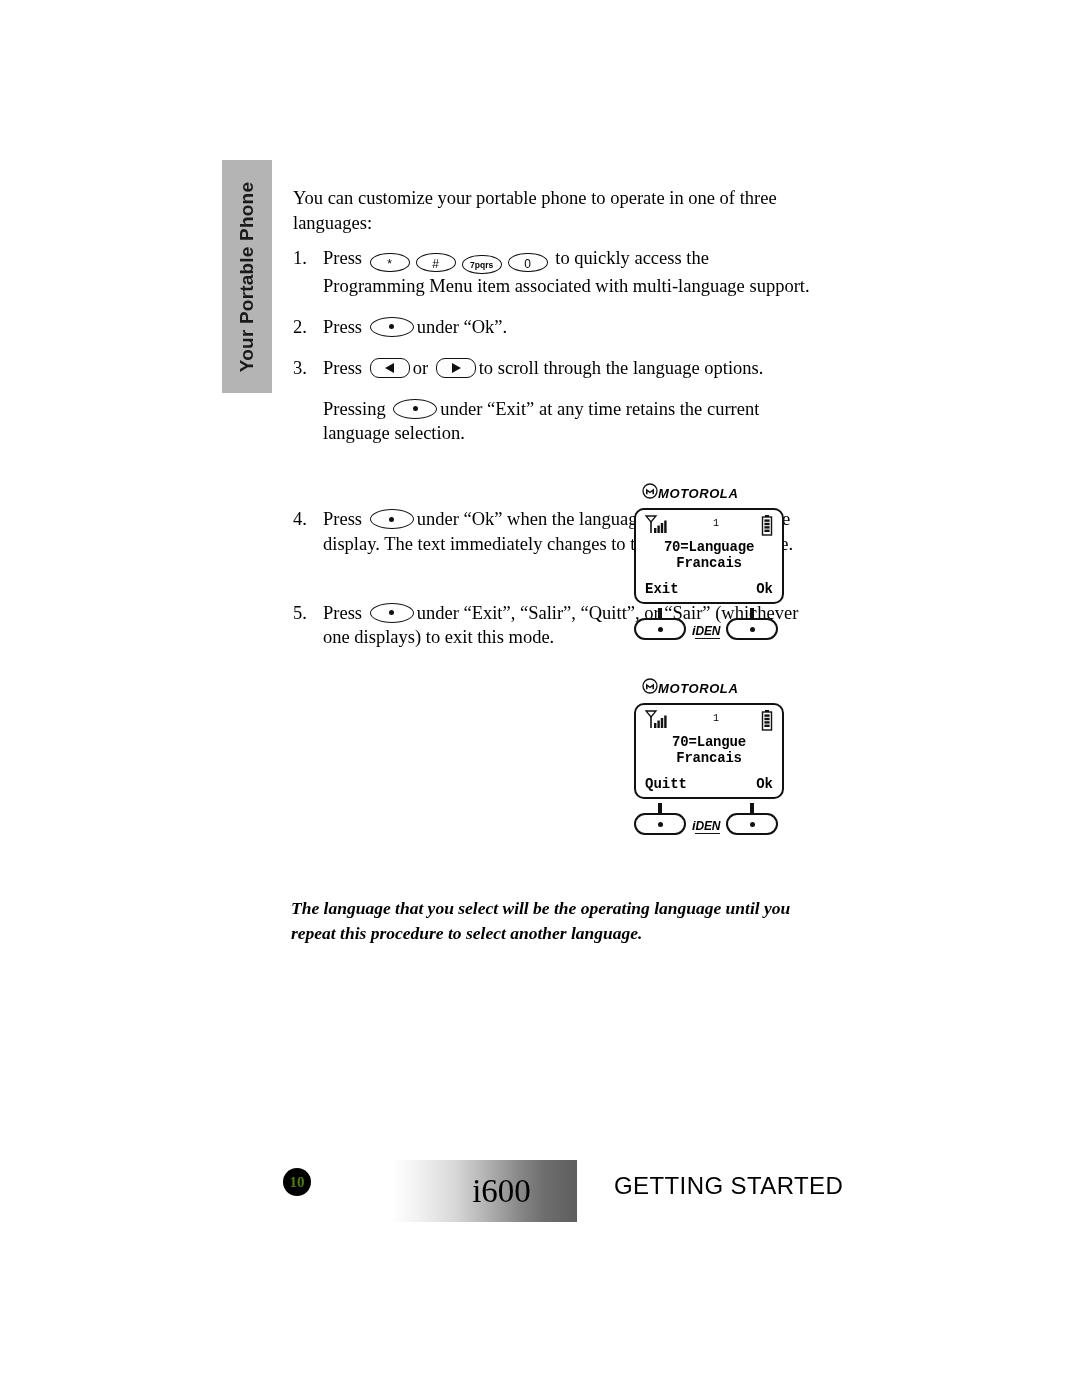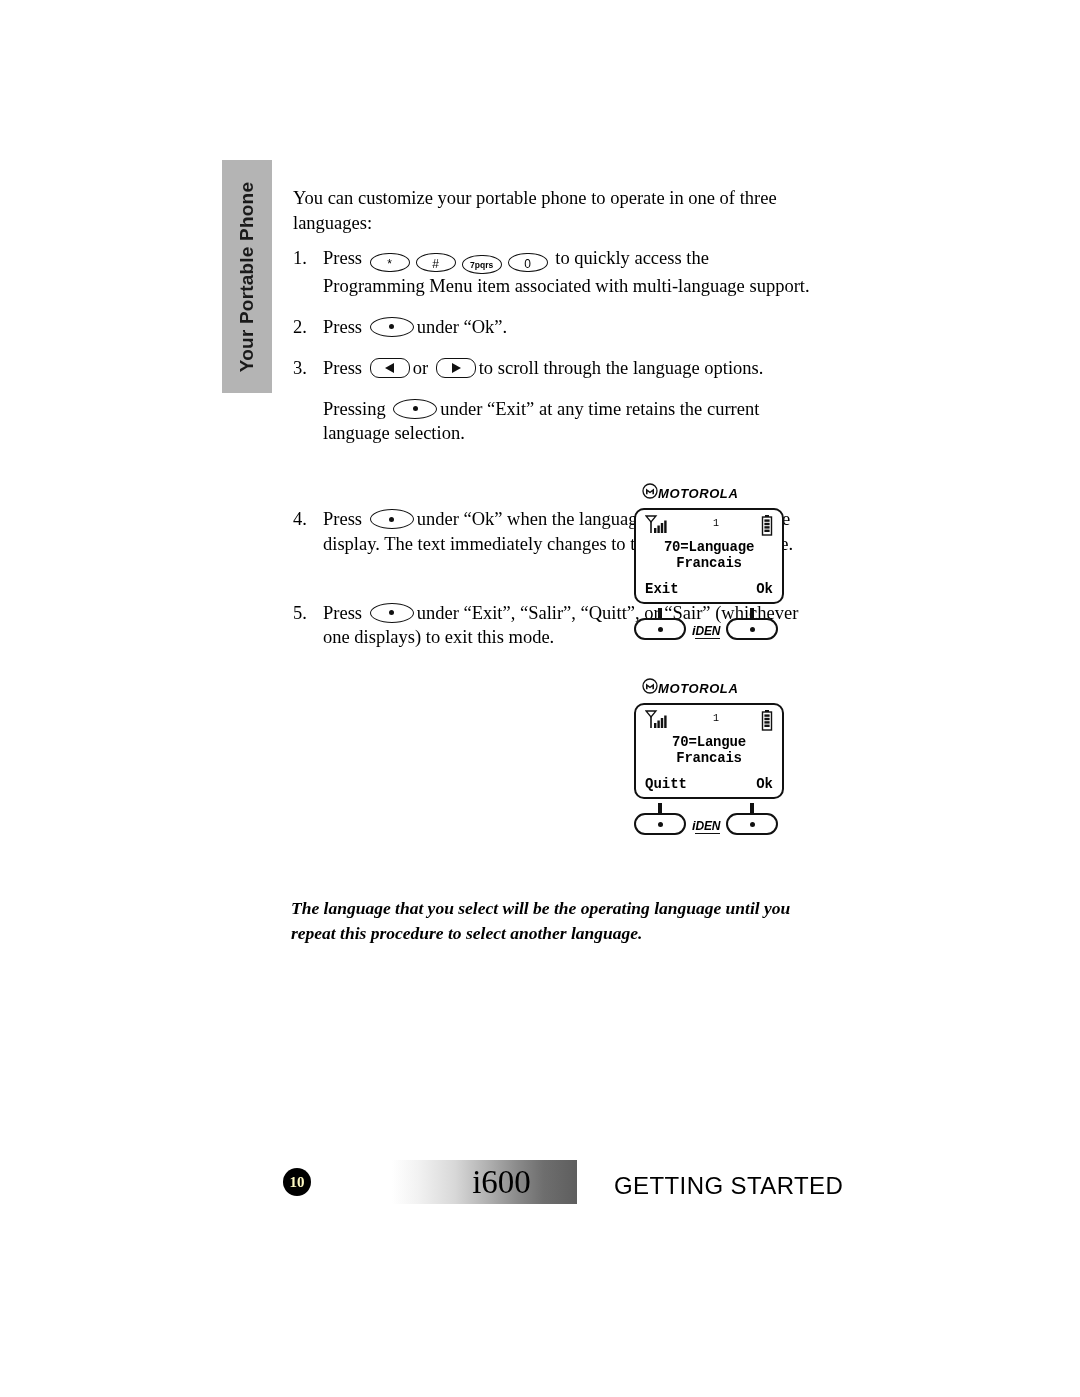--- a/index.html
+++ b/index.html
@@ -306,34 +306,34 @@
   
   .footer { position: absolute; left: 0; top: 1158px; width: 1080px; height: 64px; }
   .page-badge {
     position: absolute;
     left: 283px;
     top: 1168px;
     width: 28px;
     height: 28px;
     border-radius: 50%;
     background: #000;
-    color: #fef9c3;
+    color: #4d7c0f;
     font-family: "Liberation Serif", serif;
     font-size: 15px;
     font-weight: bold;
     display: flex;
     align-items: center;
     justify-content: center;
   }
   .brand-band {
     position: absolute;
     left: 392px;
     top: 1160px;
     width: 185px;
-    height: 44px;
+    height: 62px;
     background: linear-gradient(to right, #ffffff 0%, #f2f2f2 14%, #d8d8d8 34%, #b0b0b0 52%, #8a8a8a 68%, #6e6e6e 82%, #5e5e5e 100%);
   }
   .brand-band-text {
     position: absolute;
     left: 0;
     top: 50%;
     width: 100%;
     transform: translateY(-50%);
     text-align: center;
     padding-left: 34px;

